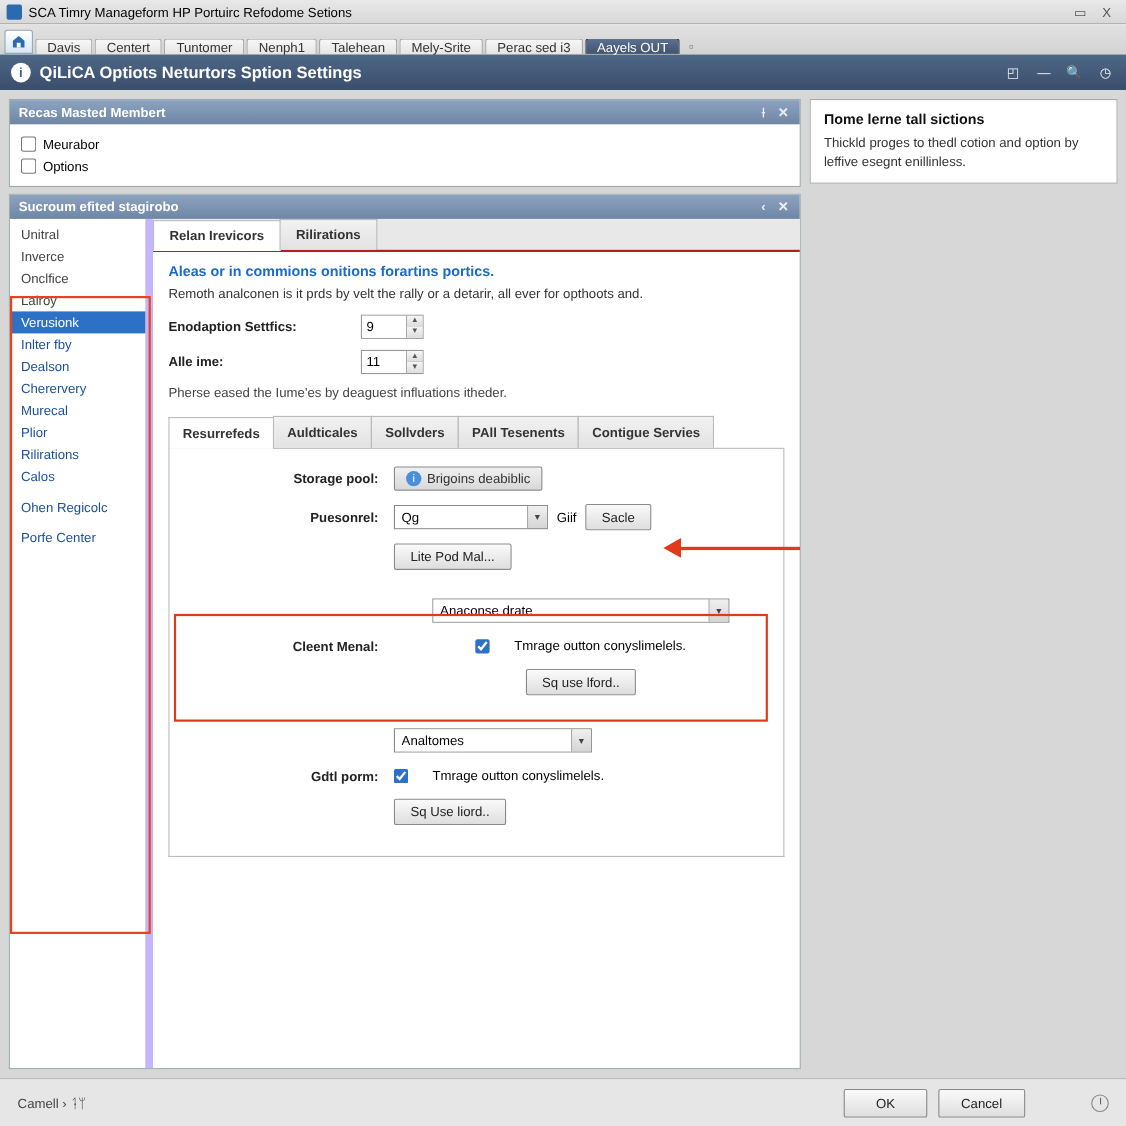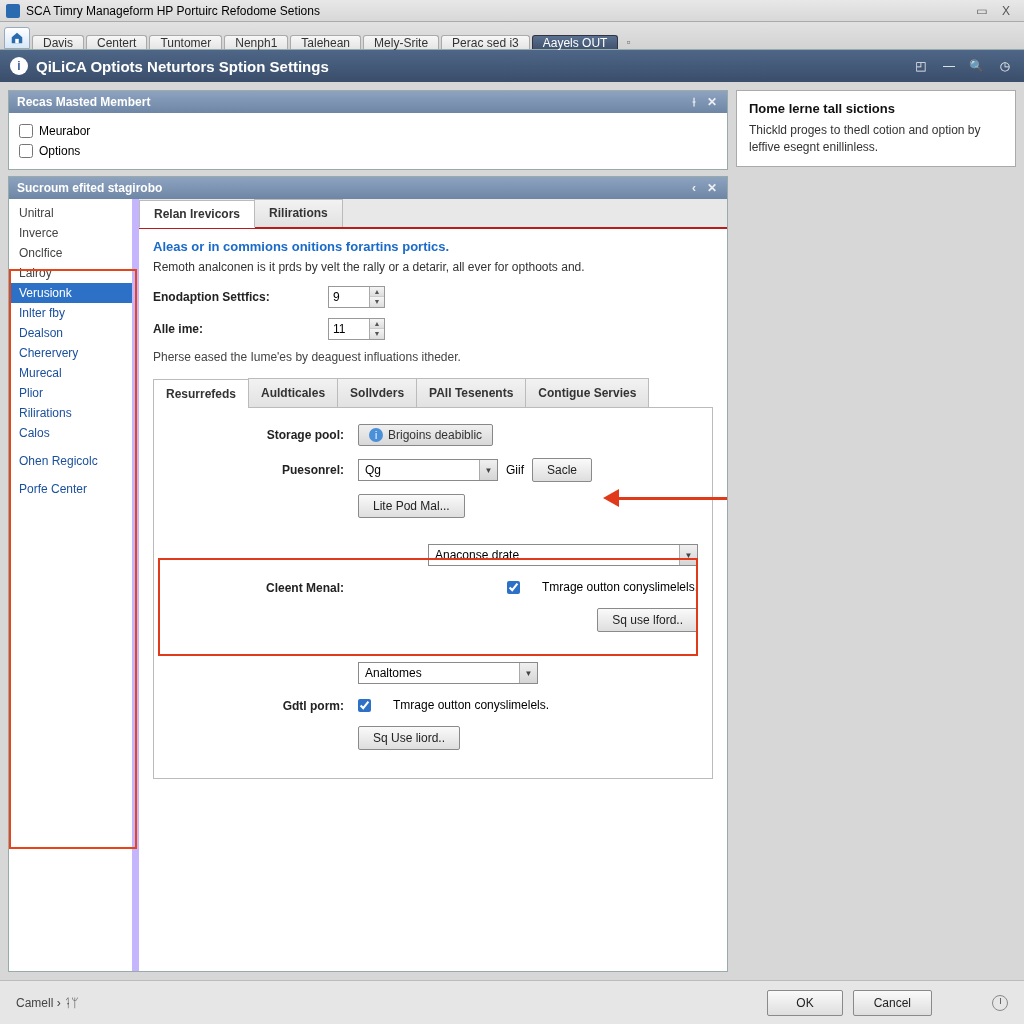--- a/index.html
+++ b/index.html
@@ -276,21 +276,21 @@
                   <div class="lbl"></div>
                   <div class="ctrl">
                     <button class="btn">Lite Pod Mal...</button>
                   </div>
                 </div>
 
                 <div style="height:14px;"></div>
 
                 <div class="row2">
                   <div class="lbl">Cleent Menal:</div>
-                  <div class="ctrl wide-dd" style="flex-direction:column; align-items:flex-end;">
+                  <div class="ctrl wide-dd" style="flex-direction:column; align-items:center;">
                     <span class="dropdown">
                       <input value="Anaconse drate" style="">
                       <span class="arrow">▼</span>
                     </span>
                     <div class="chk-line">
                       <input type="checkbox" checked="" style="">
                       <span>Tmrage outton conyslimelels.</span>
                     </div>
                     <button class="btn">Sq use lford..</button>
                   </div>

